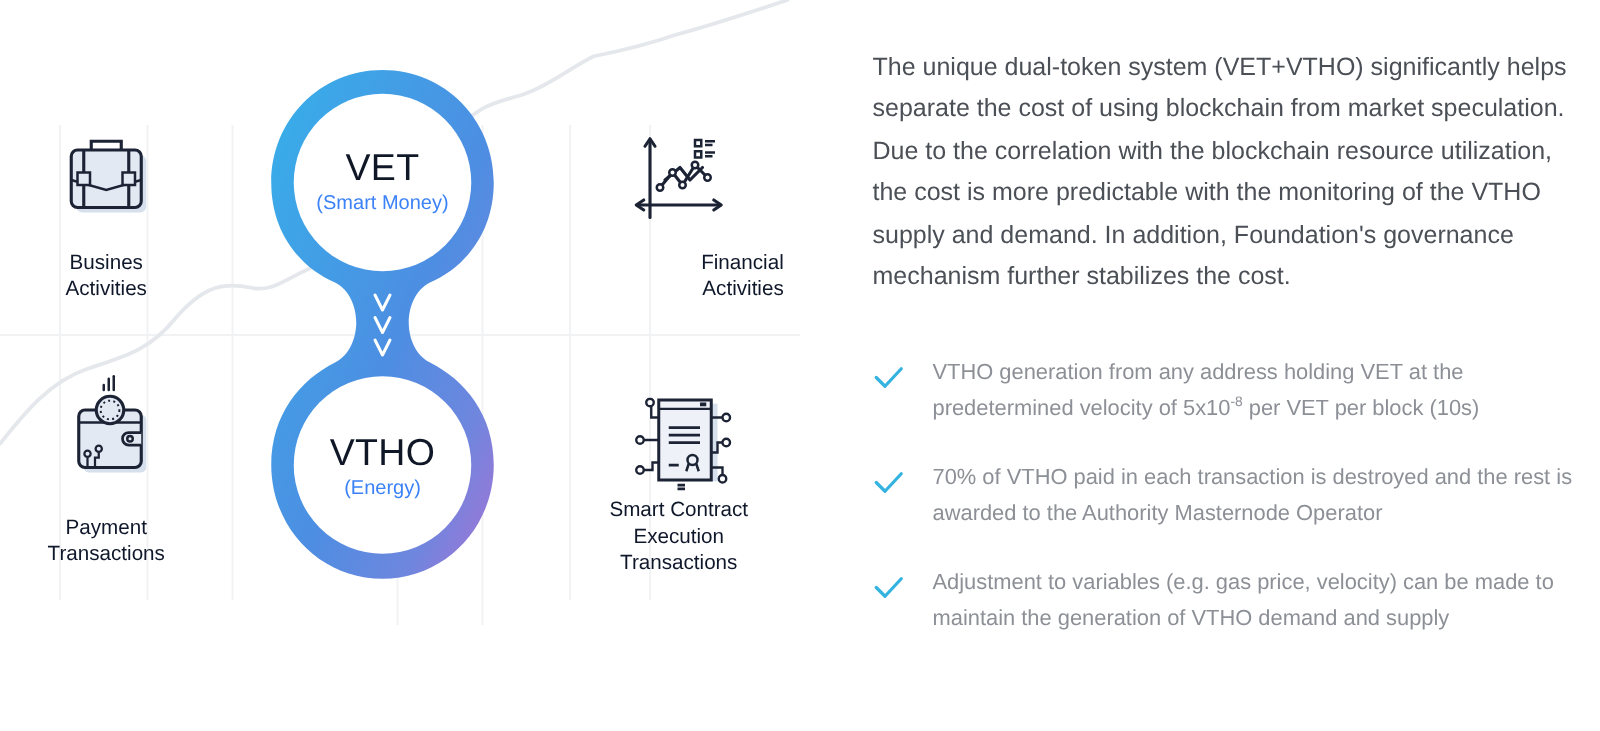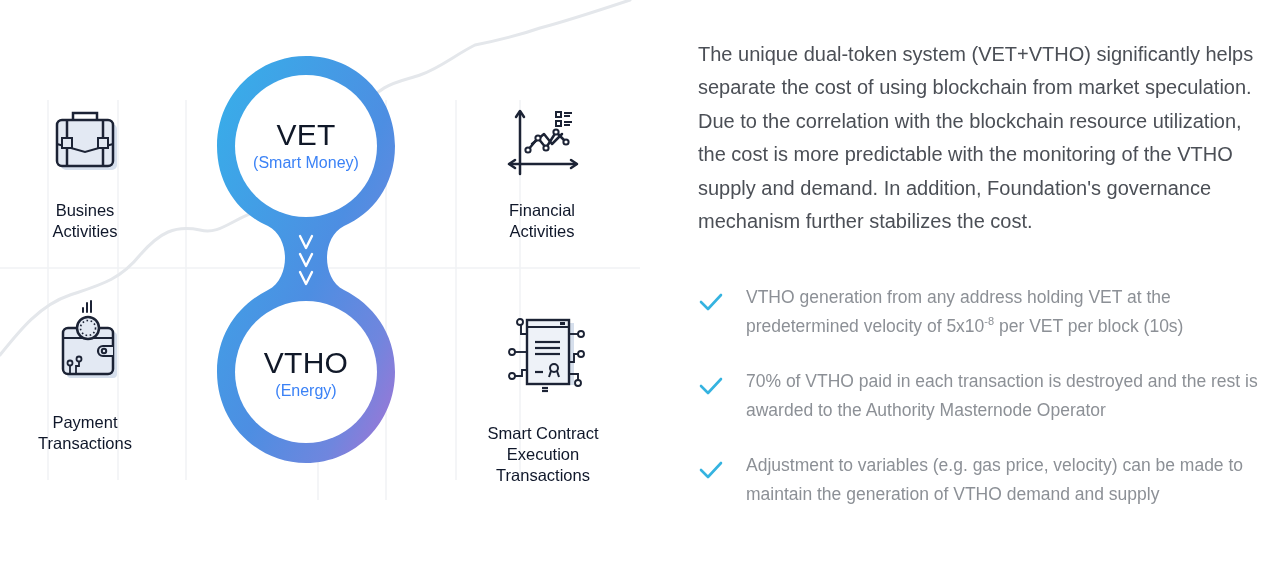--- a/index.html
+++ b/index.html
@@ -96,21 +96,21 @@
       <path d="M12,36 L40,44 L68,36" fill="none" stroke="#1c2335" stroke-width="2"></path>
       <rect x="17" y="30" width="10" height="10" fill="#e3e9f3" stroke="#1c2335" stroke-width="2"></rect>
       <rect x="53" y="30" width="10" height="10" fill="#e3e9f3" stroke="#1c2335" stroke-width="2"></rect>
     </svg>
     <div class="icon-label" style="margin-top:22px;">
       <div>Busines</div>
       <div>Activities</div>
     </div>
   </div>
 
-  <div class="icon-block" style="left:457px; top:108px;">
+  <div class="icon-block" style="left:457px; top:108px;text-align:right;">
     <svg width="80" height="70" viewBox="0 0 80 70">
       <g stroke="#1c2335" stroke-width="2.5" fill="none" stroke-linecap="round" stroke-linejoin="round">
         <line x1="18" y1="4" x2="18" y2="66"></line>
         <polyline points="14,9 18,3 22,9"></polyline>
         <line x1="8" y1="56" x2="74" y2="56"></line>
         <polyline points="69,52 75,56 69,60"></polyline>
         <polyline points="13,52 7,56 13,60"></polyline>
         <polyline points="26,42 36,30 44,40 54,24 64,34"></polyline>
         <polyline points="30,36 42,26 50,36 60,26"></polyline>
       </g>
@@ -187,21 +187,21 @@
         <path d="M29,52 H24 V58 H17" fill="none"></path>
           <circle cx="14" cy="58" r="3"></circle>
         <path d="M71,16 H80" fill="none"></path>
           <circle cx="83" cy="16" r="3"></circle>
         <path d="M71,44 H76 V36 H80" fill="none"></path>
           <circle cx="83" cy="36" r="3"></circle>
         <path d="M71,56 H80 V62" fill="none"></path>
           <circle cx="80" cy="65" r="3"></circle>
       </g>
     </svg>
-    <div class="icon-label" style="margin-top:29px;">
+    <div class="icon-label" style="margin-top:4px;">
       <div>Smart Contract</div>
       <div>Execution</div>
       <div>Transactions</div>
     </div>
   </div>
 </div>
 
 <div class="right">
   <p class="intro">The unique dual-token system (VET+VTHO) significantly helps separate the cost of using blockchain from market speculation. Due to the correlation with the blockchain resource utilization, the cost is more predictable with the monitoring of the VTHO supply and demand. In addition, Foundation's governance mechanism further stabilizes the cost.</p>
 

